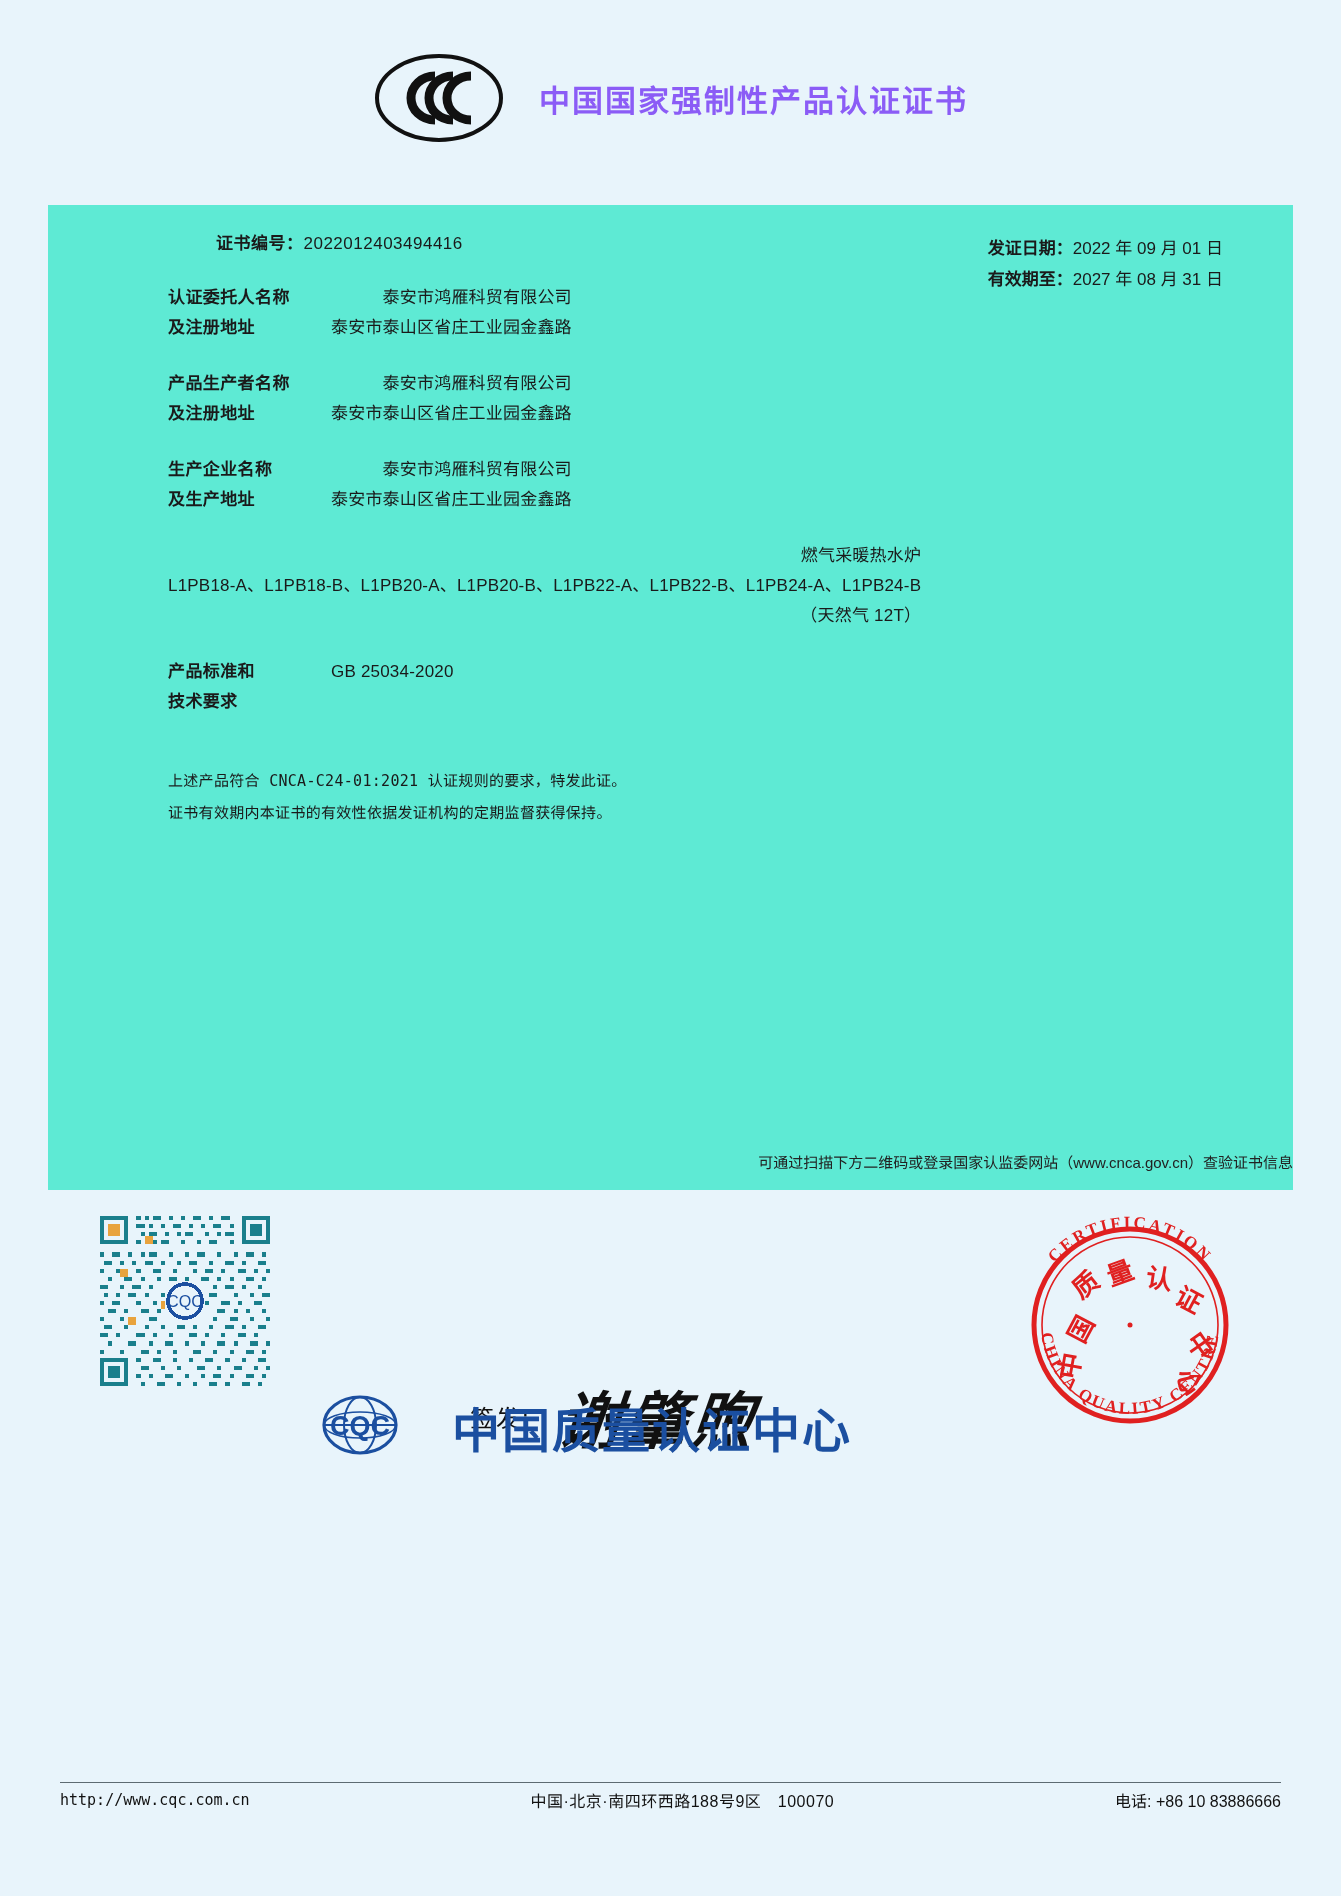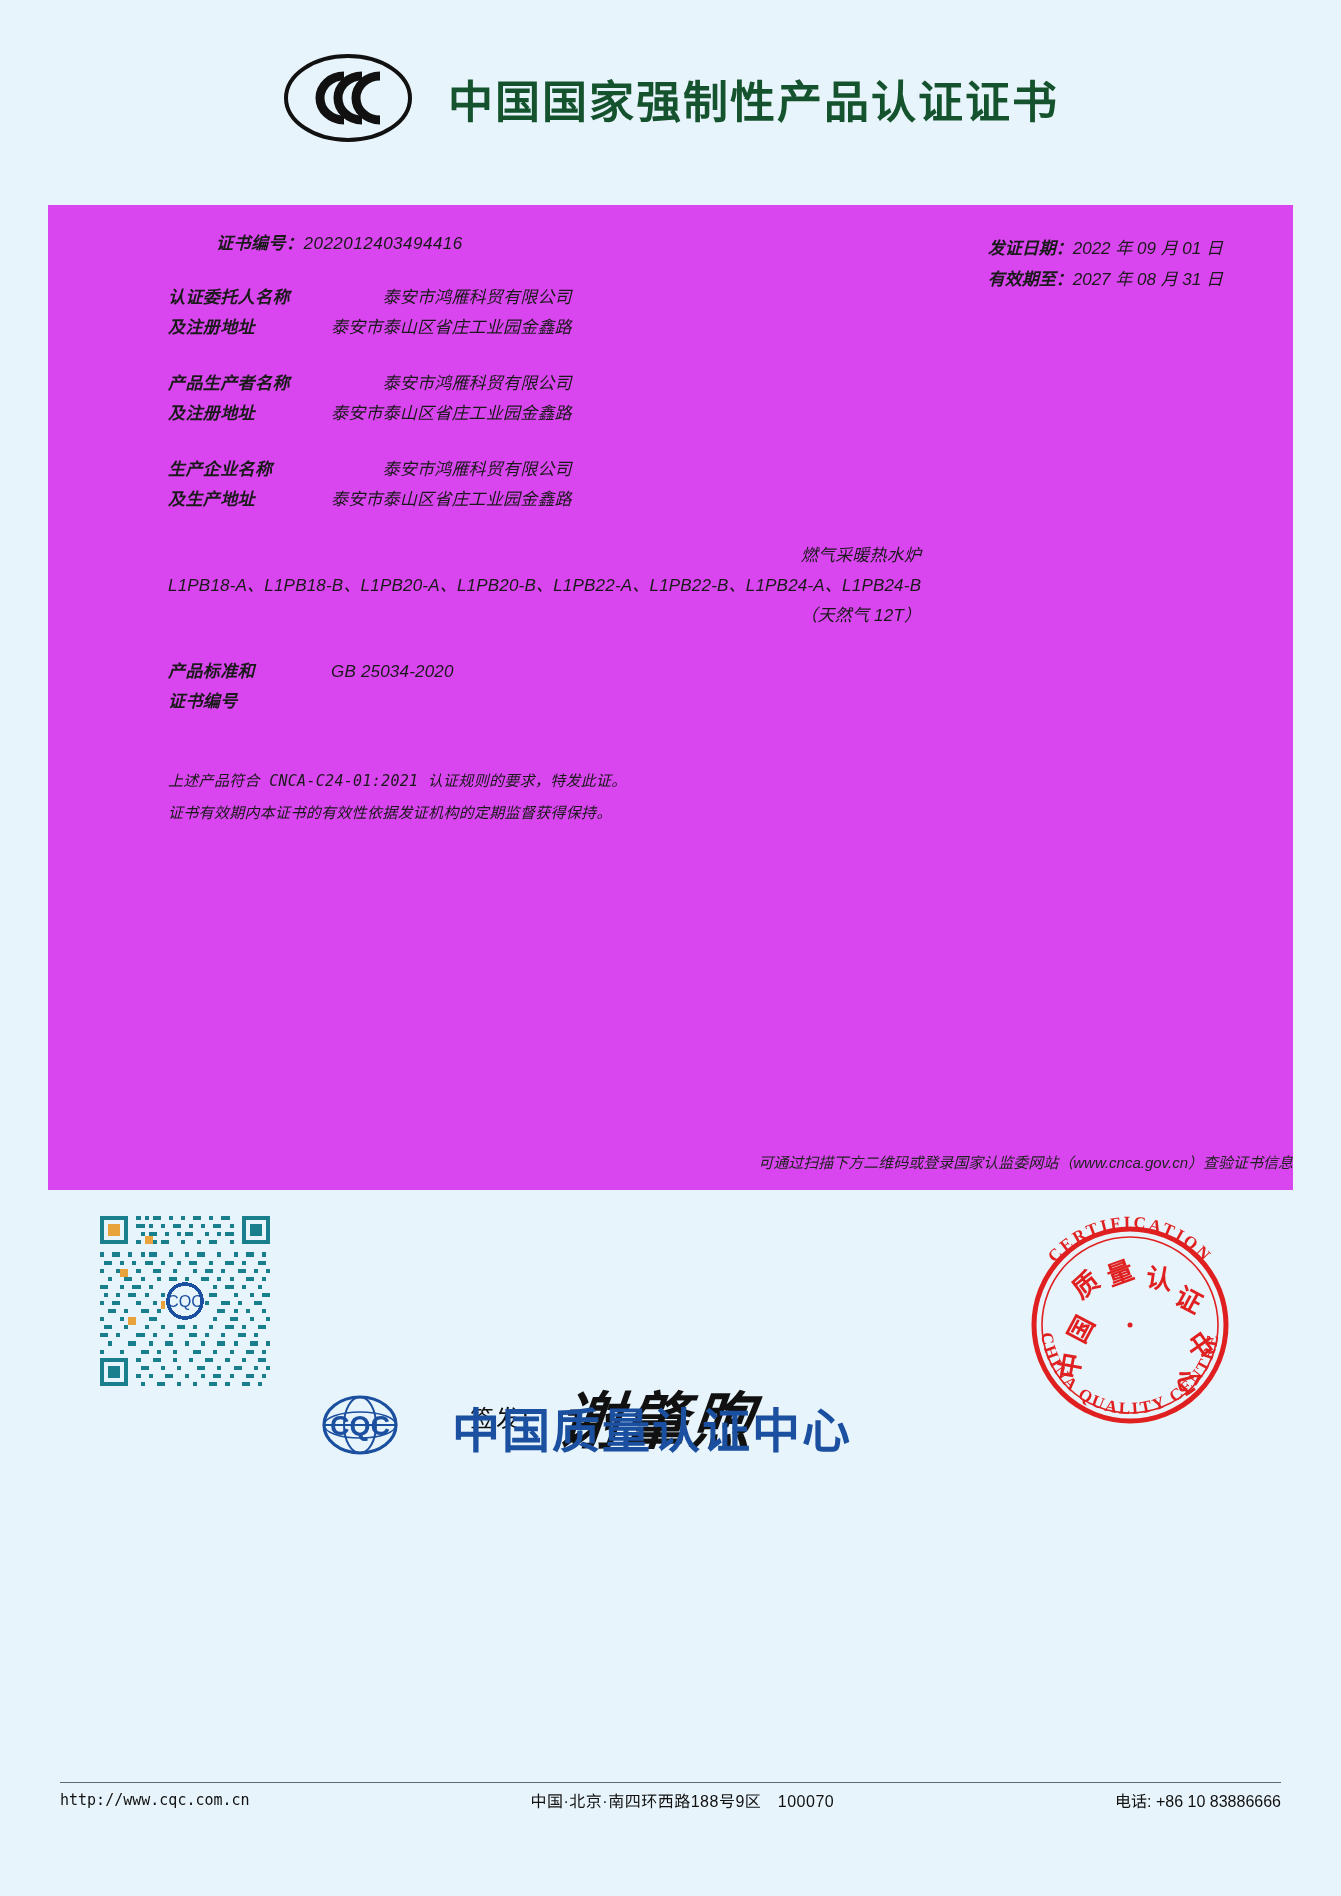--- a/index.html
+++ b/index.html
@@ -26,37 +26,36 @@
   }
   .ccc-logo {
     width: 132px;
     height: 92px;
     position: relative;
     flex: 0 0 auto;
   }
   .ccc-logo svg { display: block; }
 
   .header-title {
-    font-size: 45px;
+    font-size: 31px;
     font-weight: bold;
     letter-spacing: 2px;
-    color: #14532d;
+    color: #8b5cf6;
     white-space: nowrap;
     font-family: "Liberation Sans", "DejaVu Sans", sans-serif;
   }
 
   
   .panel {
     position: absolute;
     left: 48px;
     top: 205px;
     width: 1245px;
     height: 985px;
-    background: #d946ef;
-    font-style: italic;
+    background: #5eead4;
   }
 
   .meta-row {
     position: absolute;
     top: 16px;
     left: 0;
     width: 100%;
     height: 70px;
   }
   .cert-no {
@@ -275,21 +274,21 @@
       <div class="value">
         <div>燃气采暖热水炉</div>
         <div>L1PB18-A、L1PB18-B、L1PB20-A、L1PB20-B、L1PB22-A、L1PB22-B、L1PB24-A、L1PB24-B</div>
         <div>（天然气 12T）</div>
       </div>
     </div>
 
     <div class="field">
       <div class="label">
         <div>产品标准和</div>
-        <div>证书编号</div>
+        <div>技术要求</div>
       </div>
       <div class="value">
         <div>GB 25034-2020</div>
       </div>
     </div>
 
   </div>
 
   <div class="statement">
     <div>上述产品符合 CNCA-C24-01:2021 认证规则的要求，特发此证。</div>

